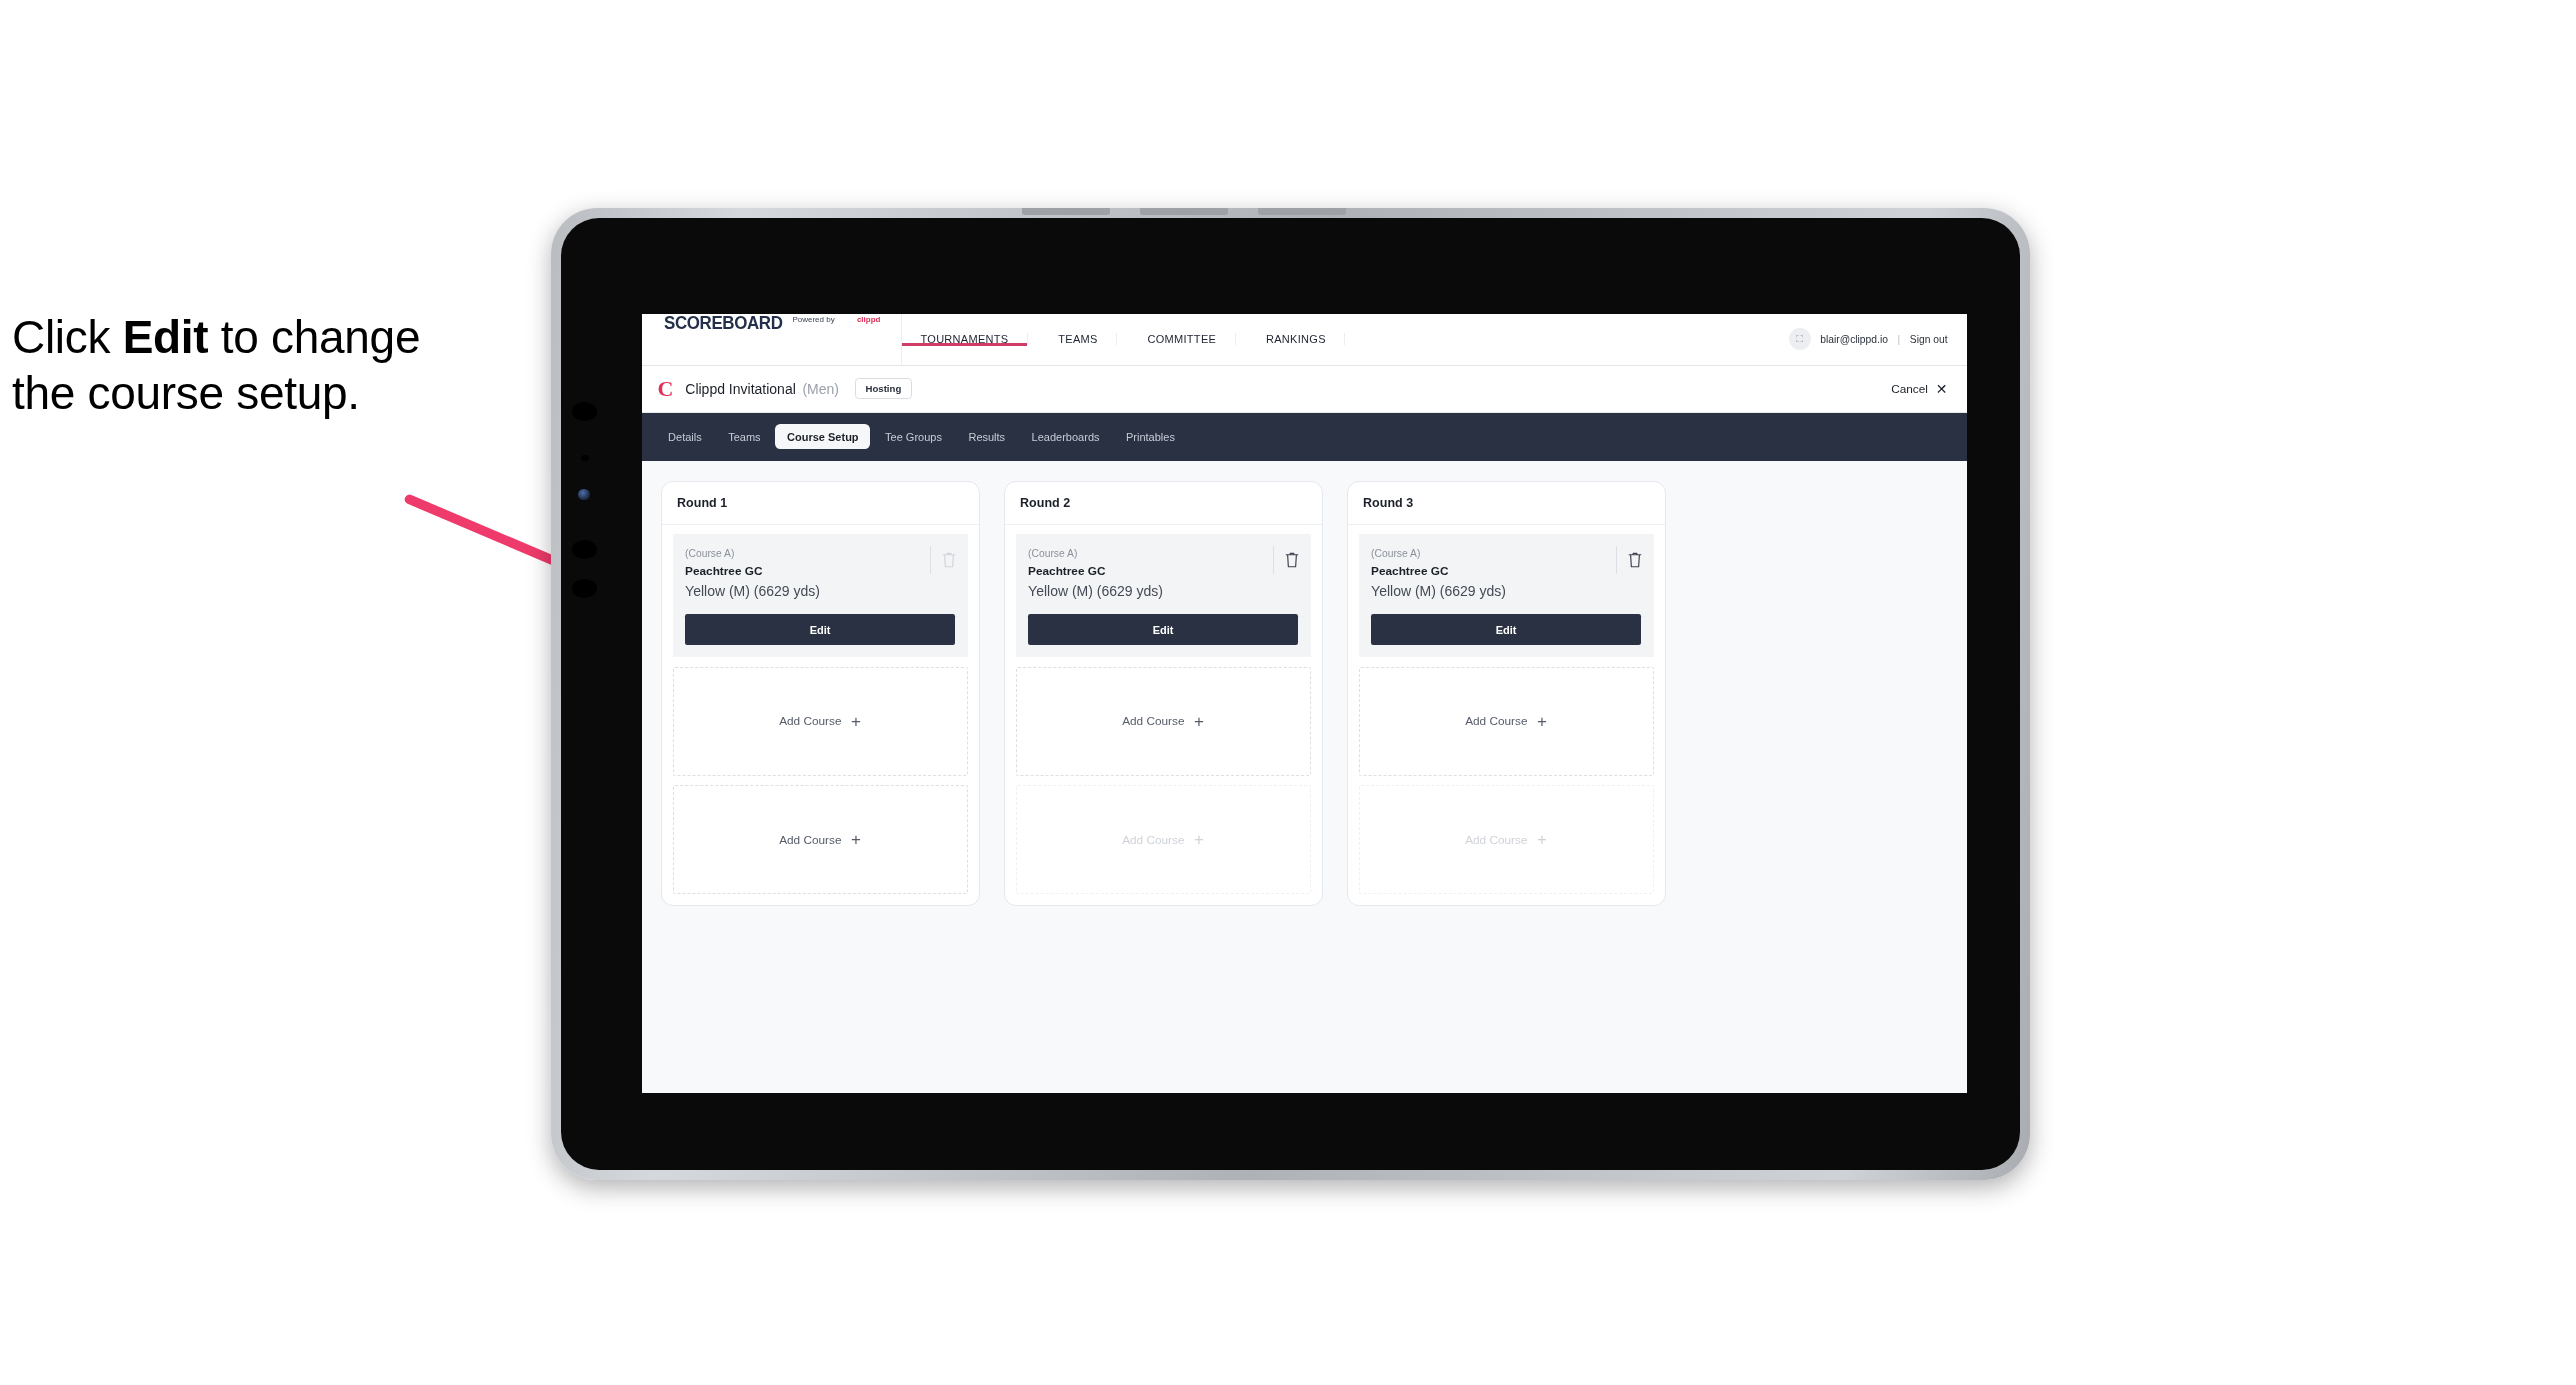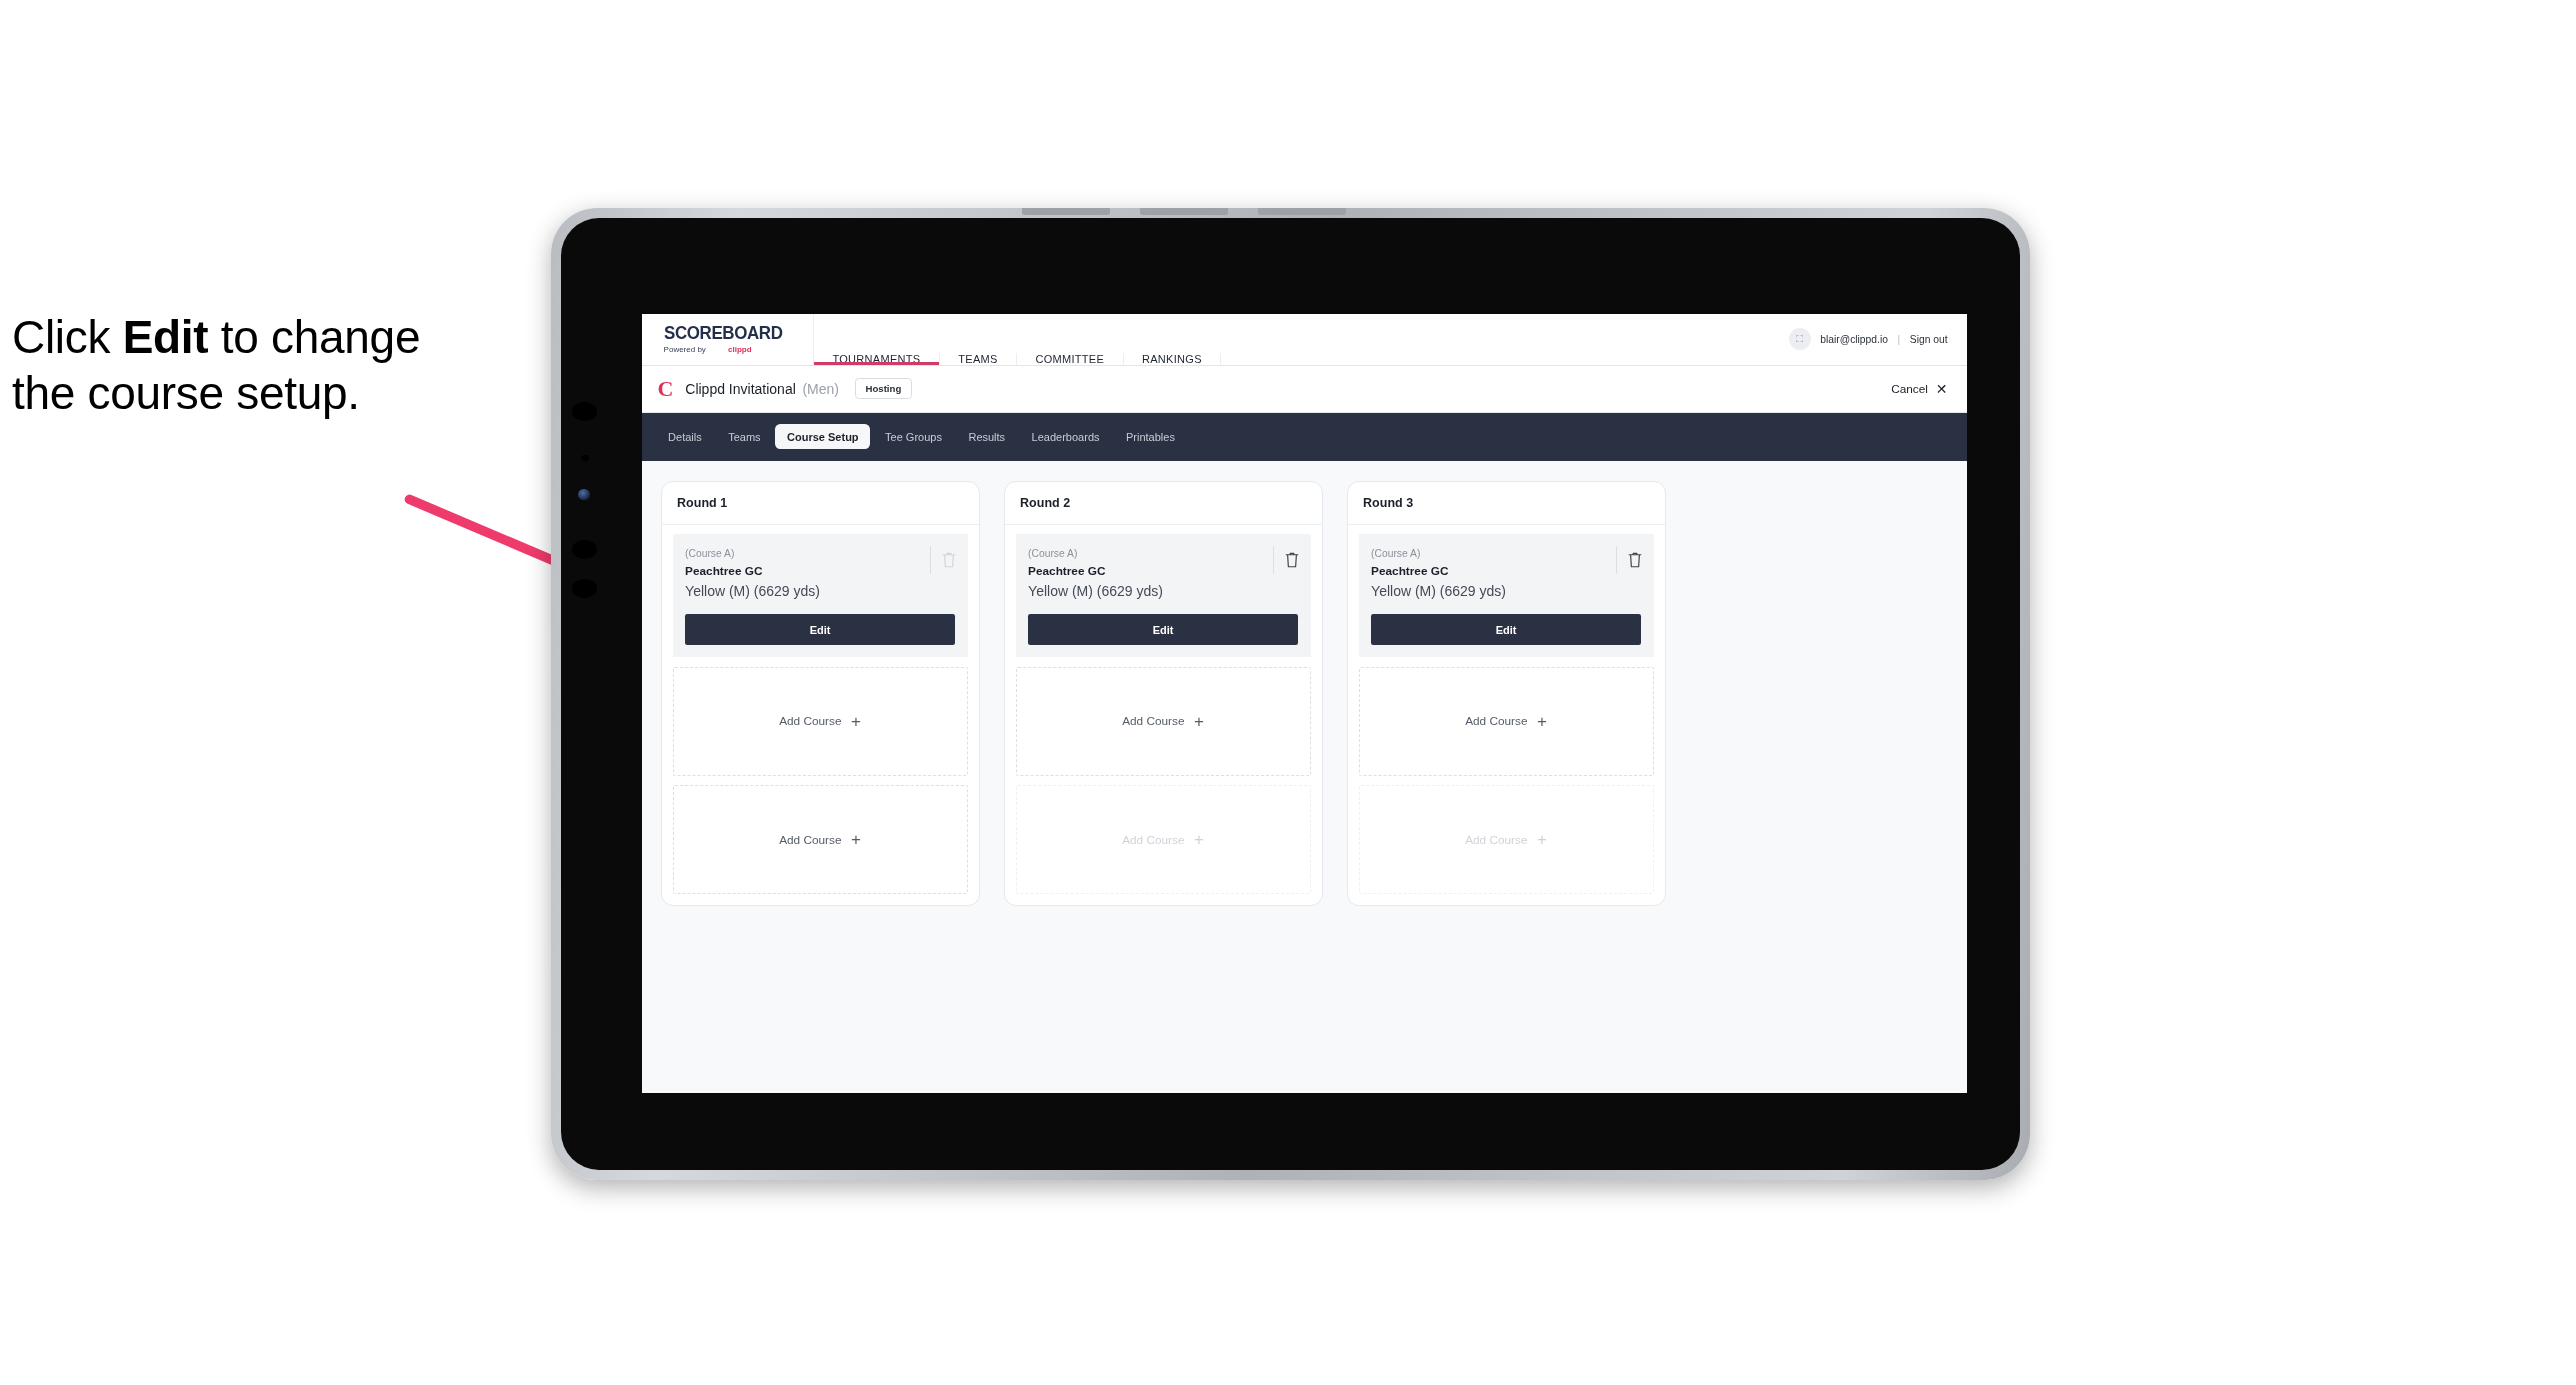--- a/index.html
+++ b/index.html
@@ -68,36 +68,36 @@
 
   
   #topbar {
     height: 52px;
     background: #ffffff;
     border-bottom: 0.7px solid #e2e5e9;
     display: flex; align-items: stretch;
     position: relative;
   }
   #brand {
-    display: flex; flex-direction: column; justify-content: center;
+    display: flex; justify-content: center;
     padding: 0 20.6px 0 22px;
     border-right: 0.7px solid #eceef1;
   }
   #brand-title {
     font-family: "Liberation Sans Narrow","Liberation Sans",sans-serif;
     font-weight: 700; font-size: 18.4px; letter-spacing: -0.4px;
     color: #24304a; line-height: 1;
     transform: scaleX(.92); transform-origin: left center;
   }
   #brand-sub {
     font-size: 8px; color: #3a4456; margin-top: 2.9px; line-height:1;
   }
   #brand-sub .clippd { color: #e0315b; font-weight: 700; padding-left: 20px; }
 
-  .topnav { display: flex; align-items: flex-end; }
+  .topnav { display: flex; align-items: center; gap: 12px; }
   .topnav-item {
     display: flex; align-items: center;
     padding: 0 18.4px;
     font-size: 11px; letter-spacing: 0.3px;
     color: #1d2330;
     border-right: 0.7px solid #eceef1;
     position: relative;
     cursor: pointer;
   }
   .topnav-item.active::after {

